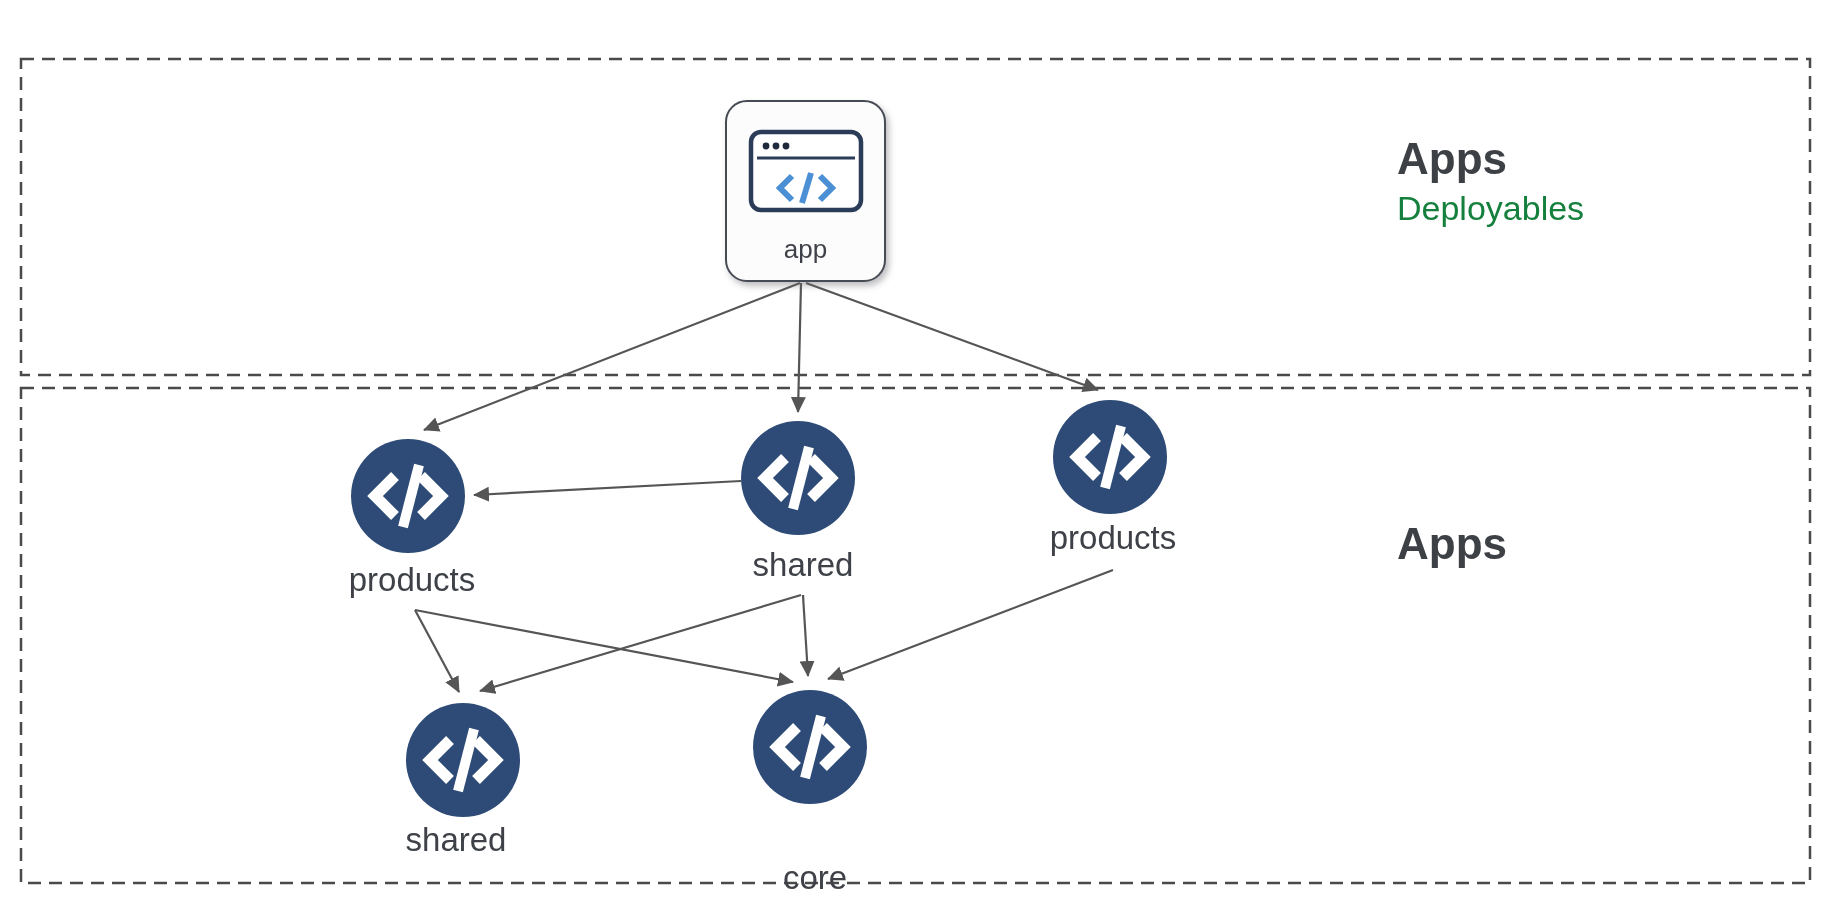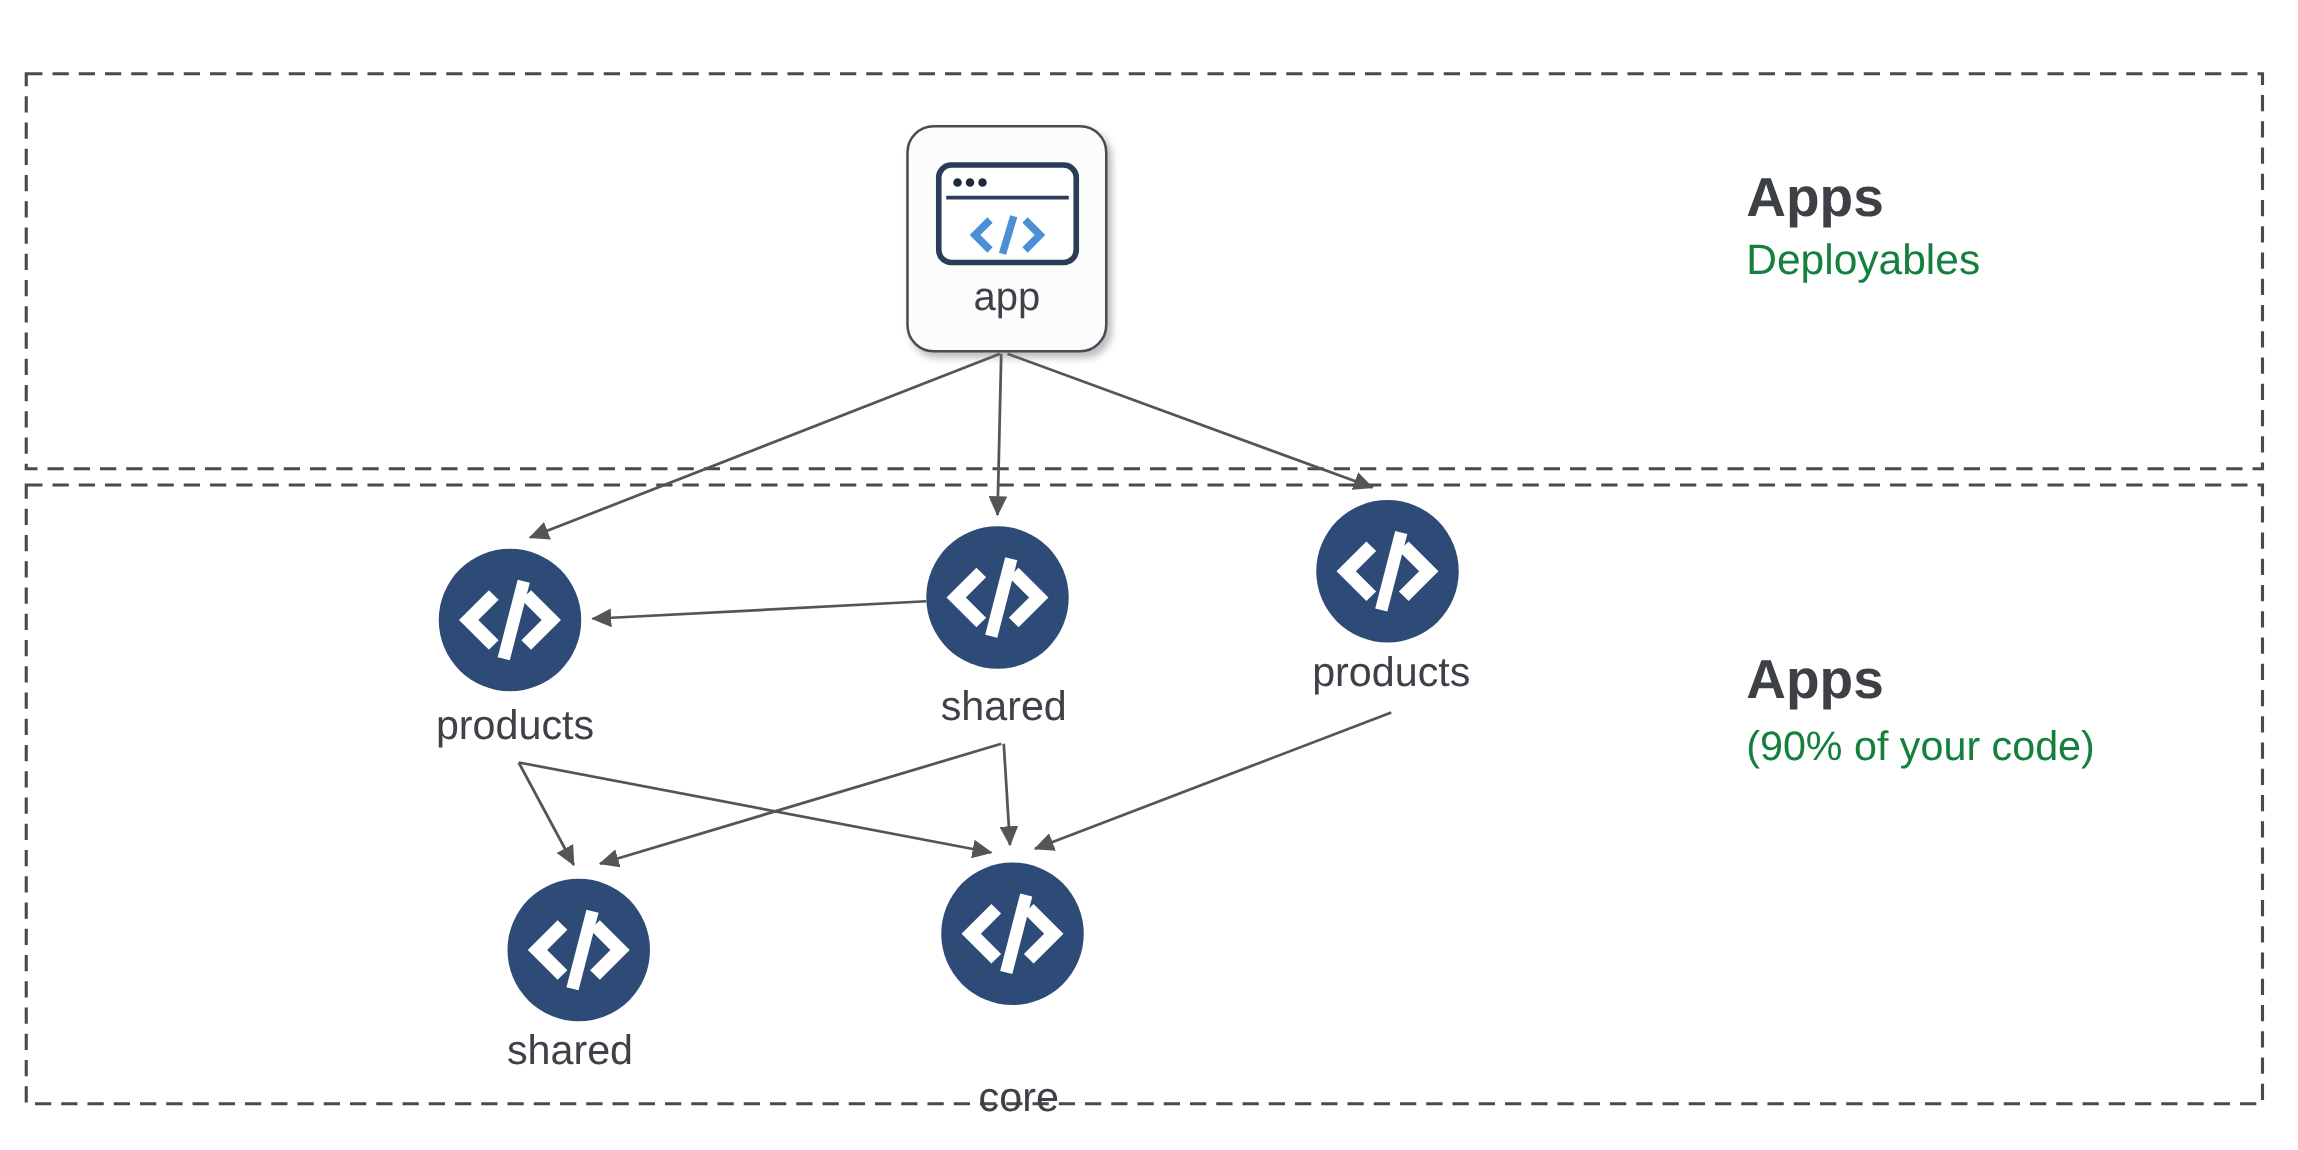--- a/index.html
+++ b/index.html
@@ -18,21 +18,21 @@
     position:absolute;transform:translateX(-50%);font-size:33px;line-height:1.1;
     color:#3e4147;white-space:nowrap;z-index:3;
   }
   .app-card{
     position:absolute;left:725px;top:100px;width:157px;height:178px;
     background:#fcfcfd;border:2.5px solid #474b54;border-radius:22px;
     box-shadow:3px 4px 6px rgba(110,110,120,0.45);
     display:flex;flex-direction:column;align-items:center;z-index:3;
   }
   .app-card .browser-icon{margin-top:27px;}
-  .app-card .app-label{font-size:32px;color:#3e4147;margin-top:8px;line-height:1;}
+  .app-card .app-label{font-size:26px;color:#3e4147;margin-top:23px;line-height:1;}
   .zone-title{
     position:absolute;left:1397px;font-size:44px;font-weight:bold;color:#3d4045;
     line-height:1.05;white-space:nowrap;z-index:2;
   }
   .zone-subtitle{
     position:absolute;left:1397px;font-size:34px;font-weight:normal;color:#15803d;
     line-height:1.05;white-space:nowrap;z-index:2;
   }
 </style>
 </head>
@@ -127,15 +127,14 @@
 
   <div class="node-label" style="left:412px;top:562px;">products</div>
   <div class="node-label" style="left:803px;top:547px;">shared</div>
   <div class="node-label" style="left:1113px;top:520px;">products</div>
   <div class="node-label" style="left:456px;top:822px;">shared</div>
   <div class="node-label" style="left:815px;top:812px;margin-top:48px;">core</div>
 
   <div class="zone-title" style="top:136px;">Apps</div>
   <div class="zone-subtitle" style="top:191px;">Deployables</div>
   <div class="zone-title" style="top:521px;">Apps</div>
-  <div class="zone-subtitle" style="top:580px;font-size:33px;">(90% of your code)</div>
 
 </div>
 
 </body></html>

